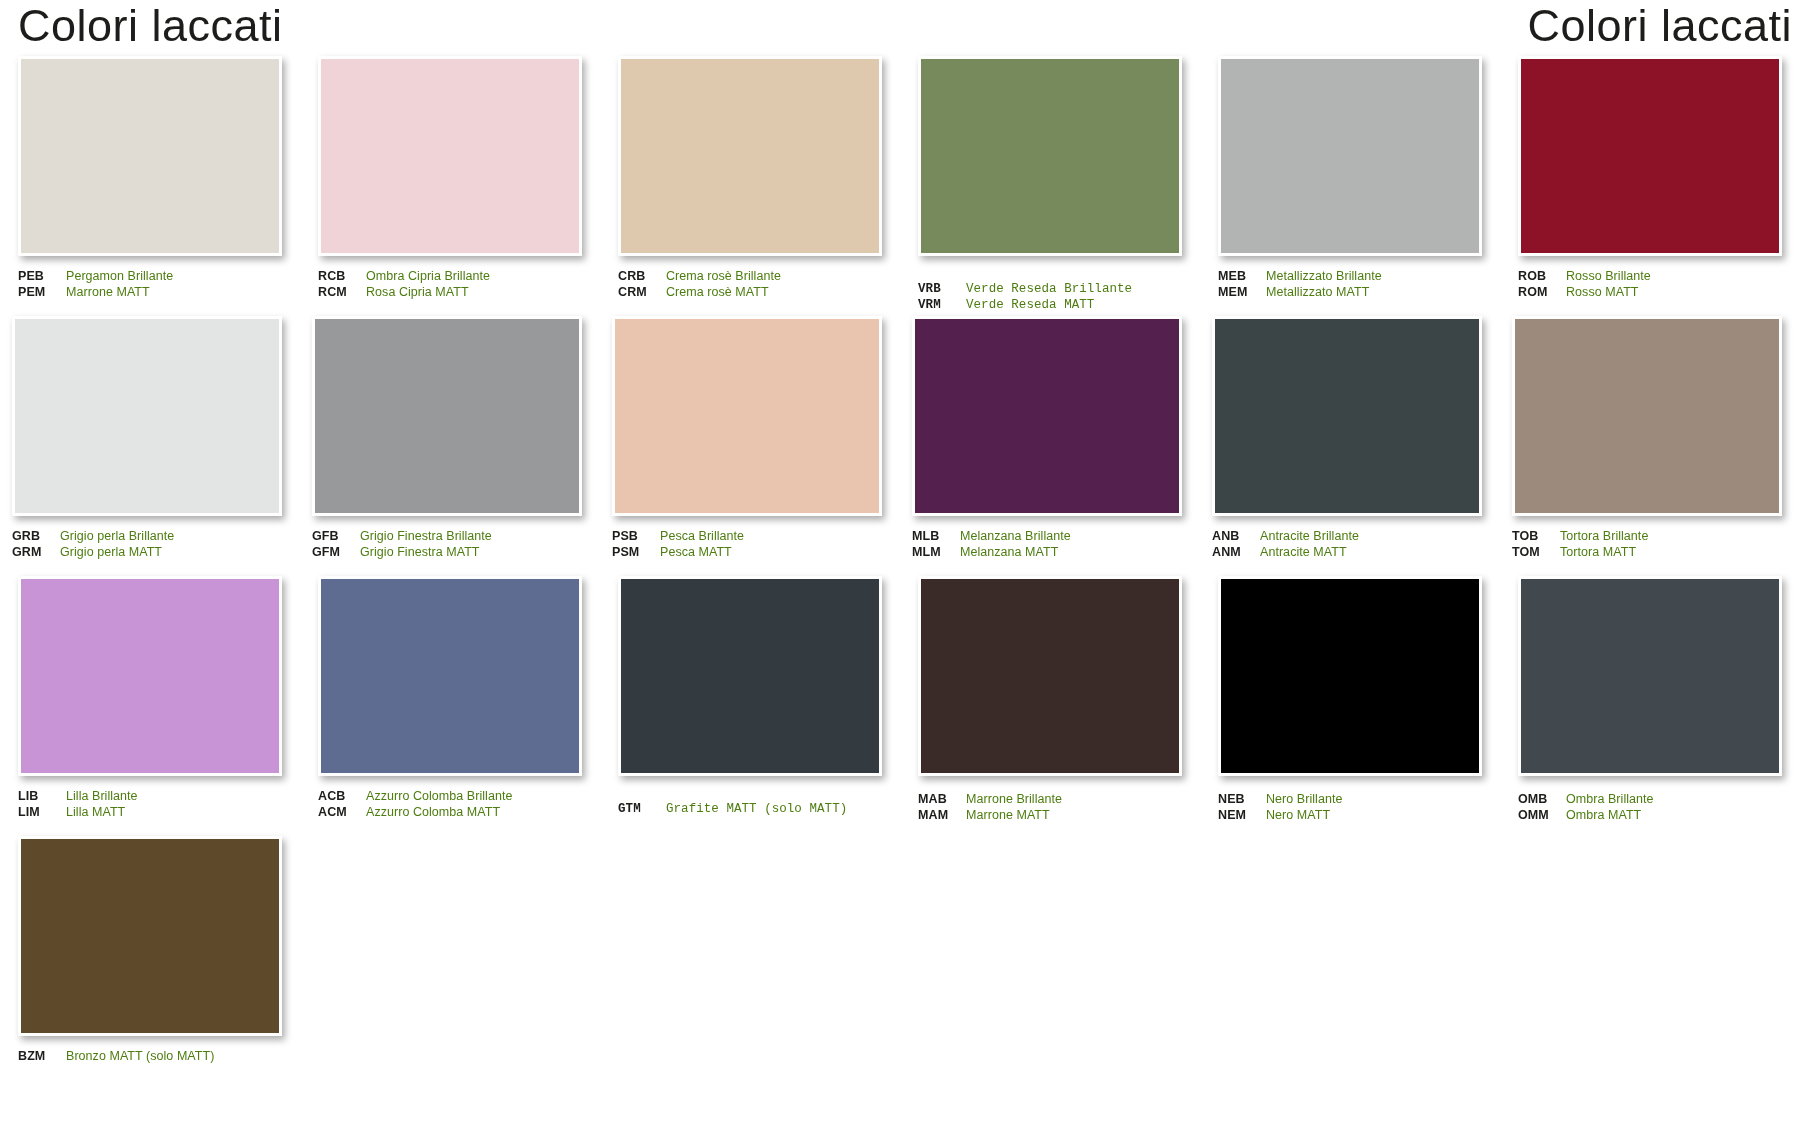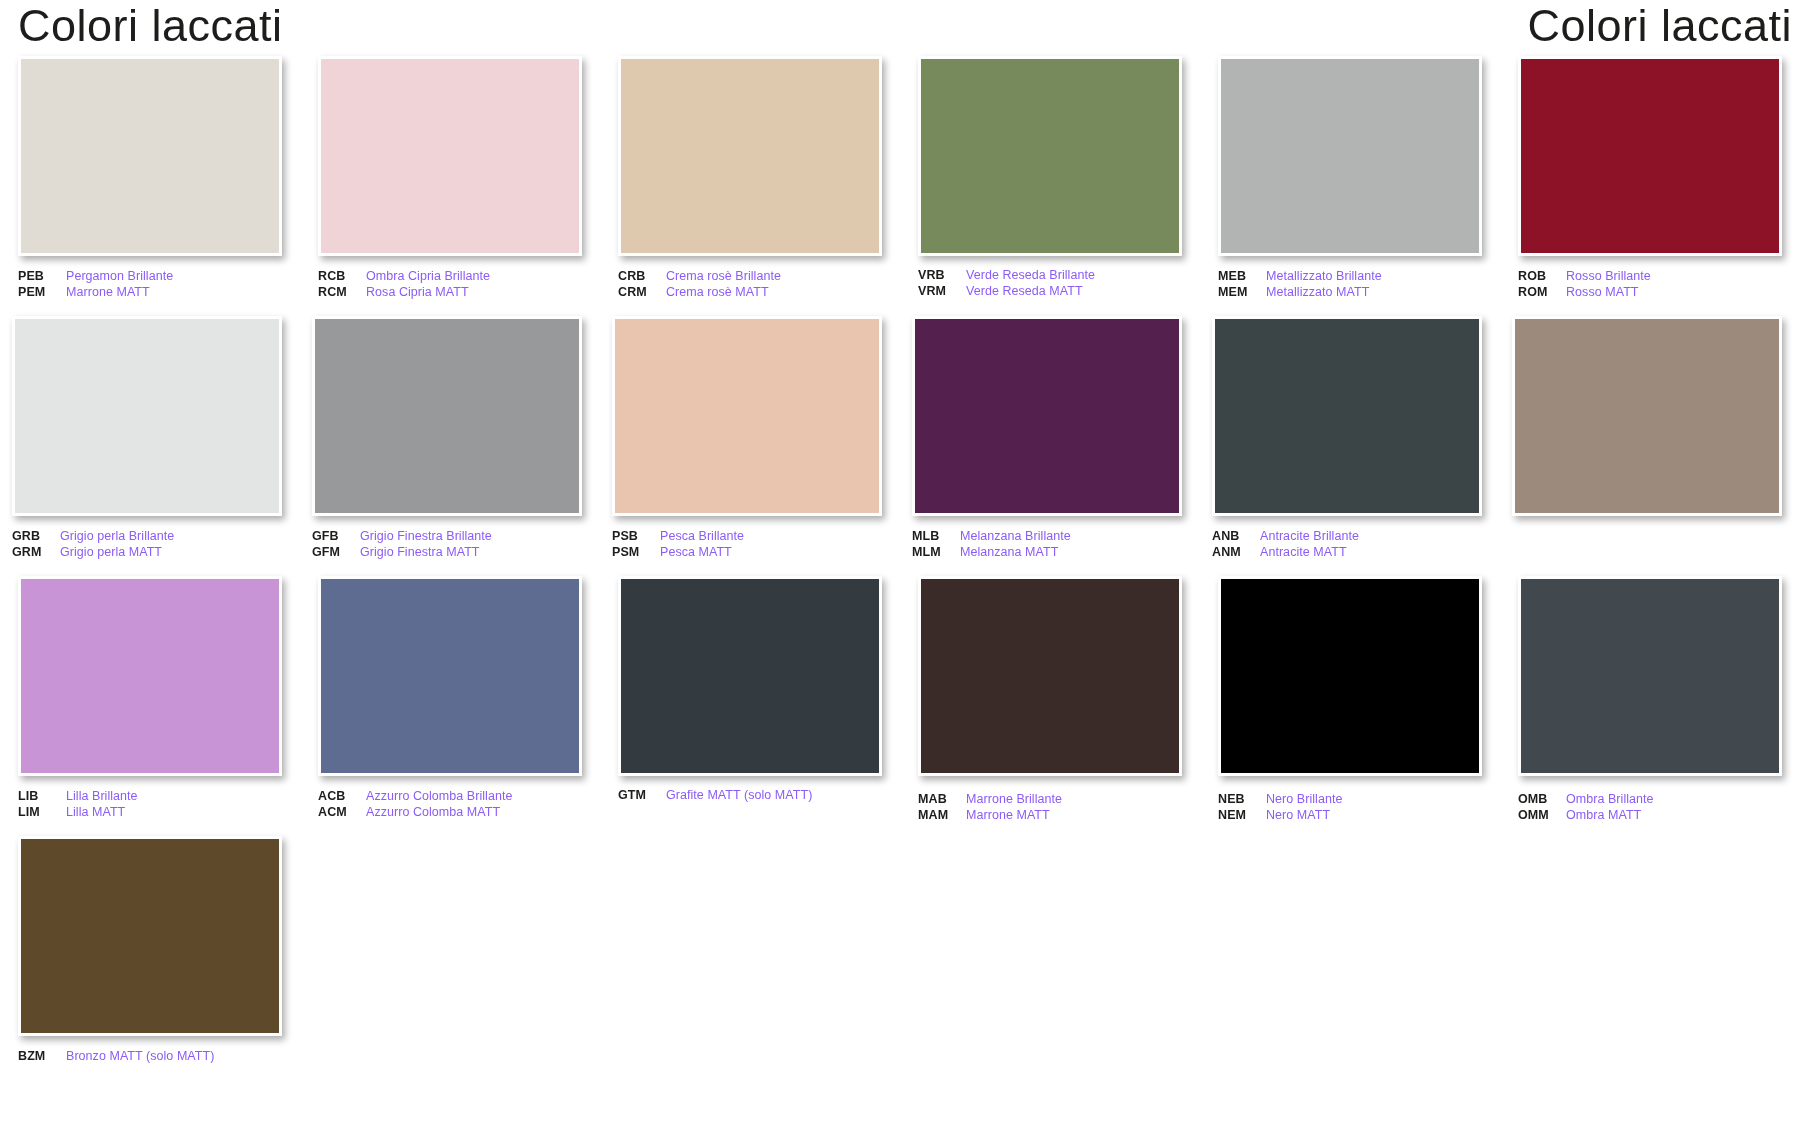--- a/index.html
+++ b/index.html
@@ -86,26 +86,26 @@
     font-weight: 700;
     font-size: 12.5px;
     color: #1d1d1b;
     width: 48px;
     flex: 0 0 48px;
     letter-spacing: 0.1px;
   }
   .name {
     font-weight: 400;
     font-size: 12.5px;
-    color: #8b5cf6;
+    color: #4d7c0f;
     letter-spacing: 0.05px;
   }
 
   
-  .nudge-up   { margin-top: 12px; }
+  .nudge-up   { margin-top: 26px; font-family: Liberation Mono, monospace; }
   .nudge-down { margin-top: 16px; }
 
   .row-1 .cell { height: 260px; }
   .row-2 .cell { height: 260px; padding-left: 12px; }
   .row-3 .cell { height: 260px; }
   .row-4 .cell { height: 230px; }
 
   .empty-cell { width: 300px; }
 </style>
 </head>
@@ -283,20 +283,30 @@
             </div>
             <div class="label-line">
               <span class="code">ANM</span>
               <span class="name">Antracite MATT</span>
             </div>
           </div>
         </div>
         <div class="cell">
           <div class="swatch-wrap">
             <div class="swatch" style="background-color: rgb(156, 138, 125);"></div>
+          </div>
+          <div class="labels">
+            <div class="label-line">
+              <span class="code">TOB</span>
+              <span class="name">Tortora Brillante</span>
+            </div>
+            <div class="label-line">
+              <span class="code">TOM</span>
+              <span class="name">Tortora MATT</span>
+            </div>
           </div>
         </div>
       </div>
       <div class="row row-3">
         <div class="cell">
           <div class="swatch-wrap">
             <div class="swatch" style="background-color: rgb(201, 148, 214);"></div>
           </div>
           <div class="labels">
             <div class="label-line">

